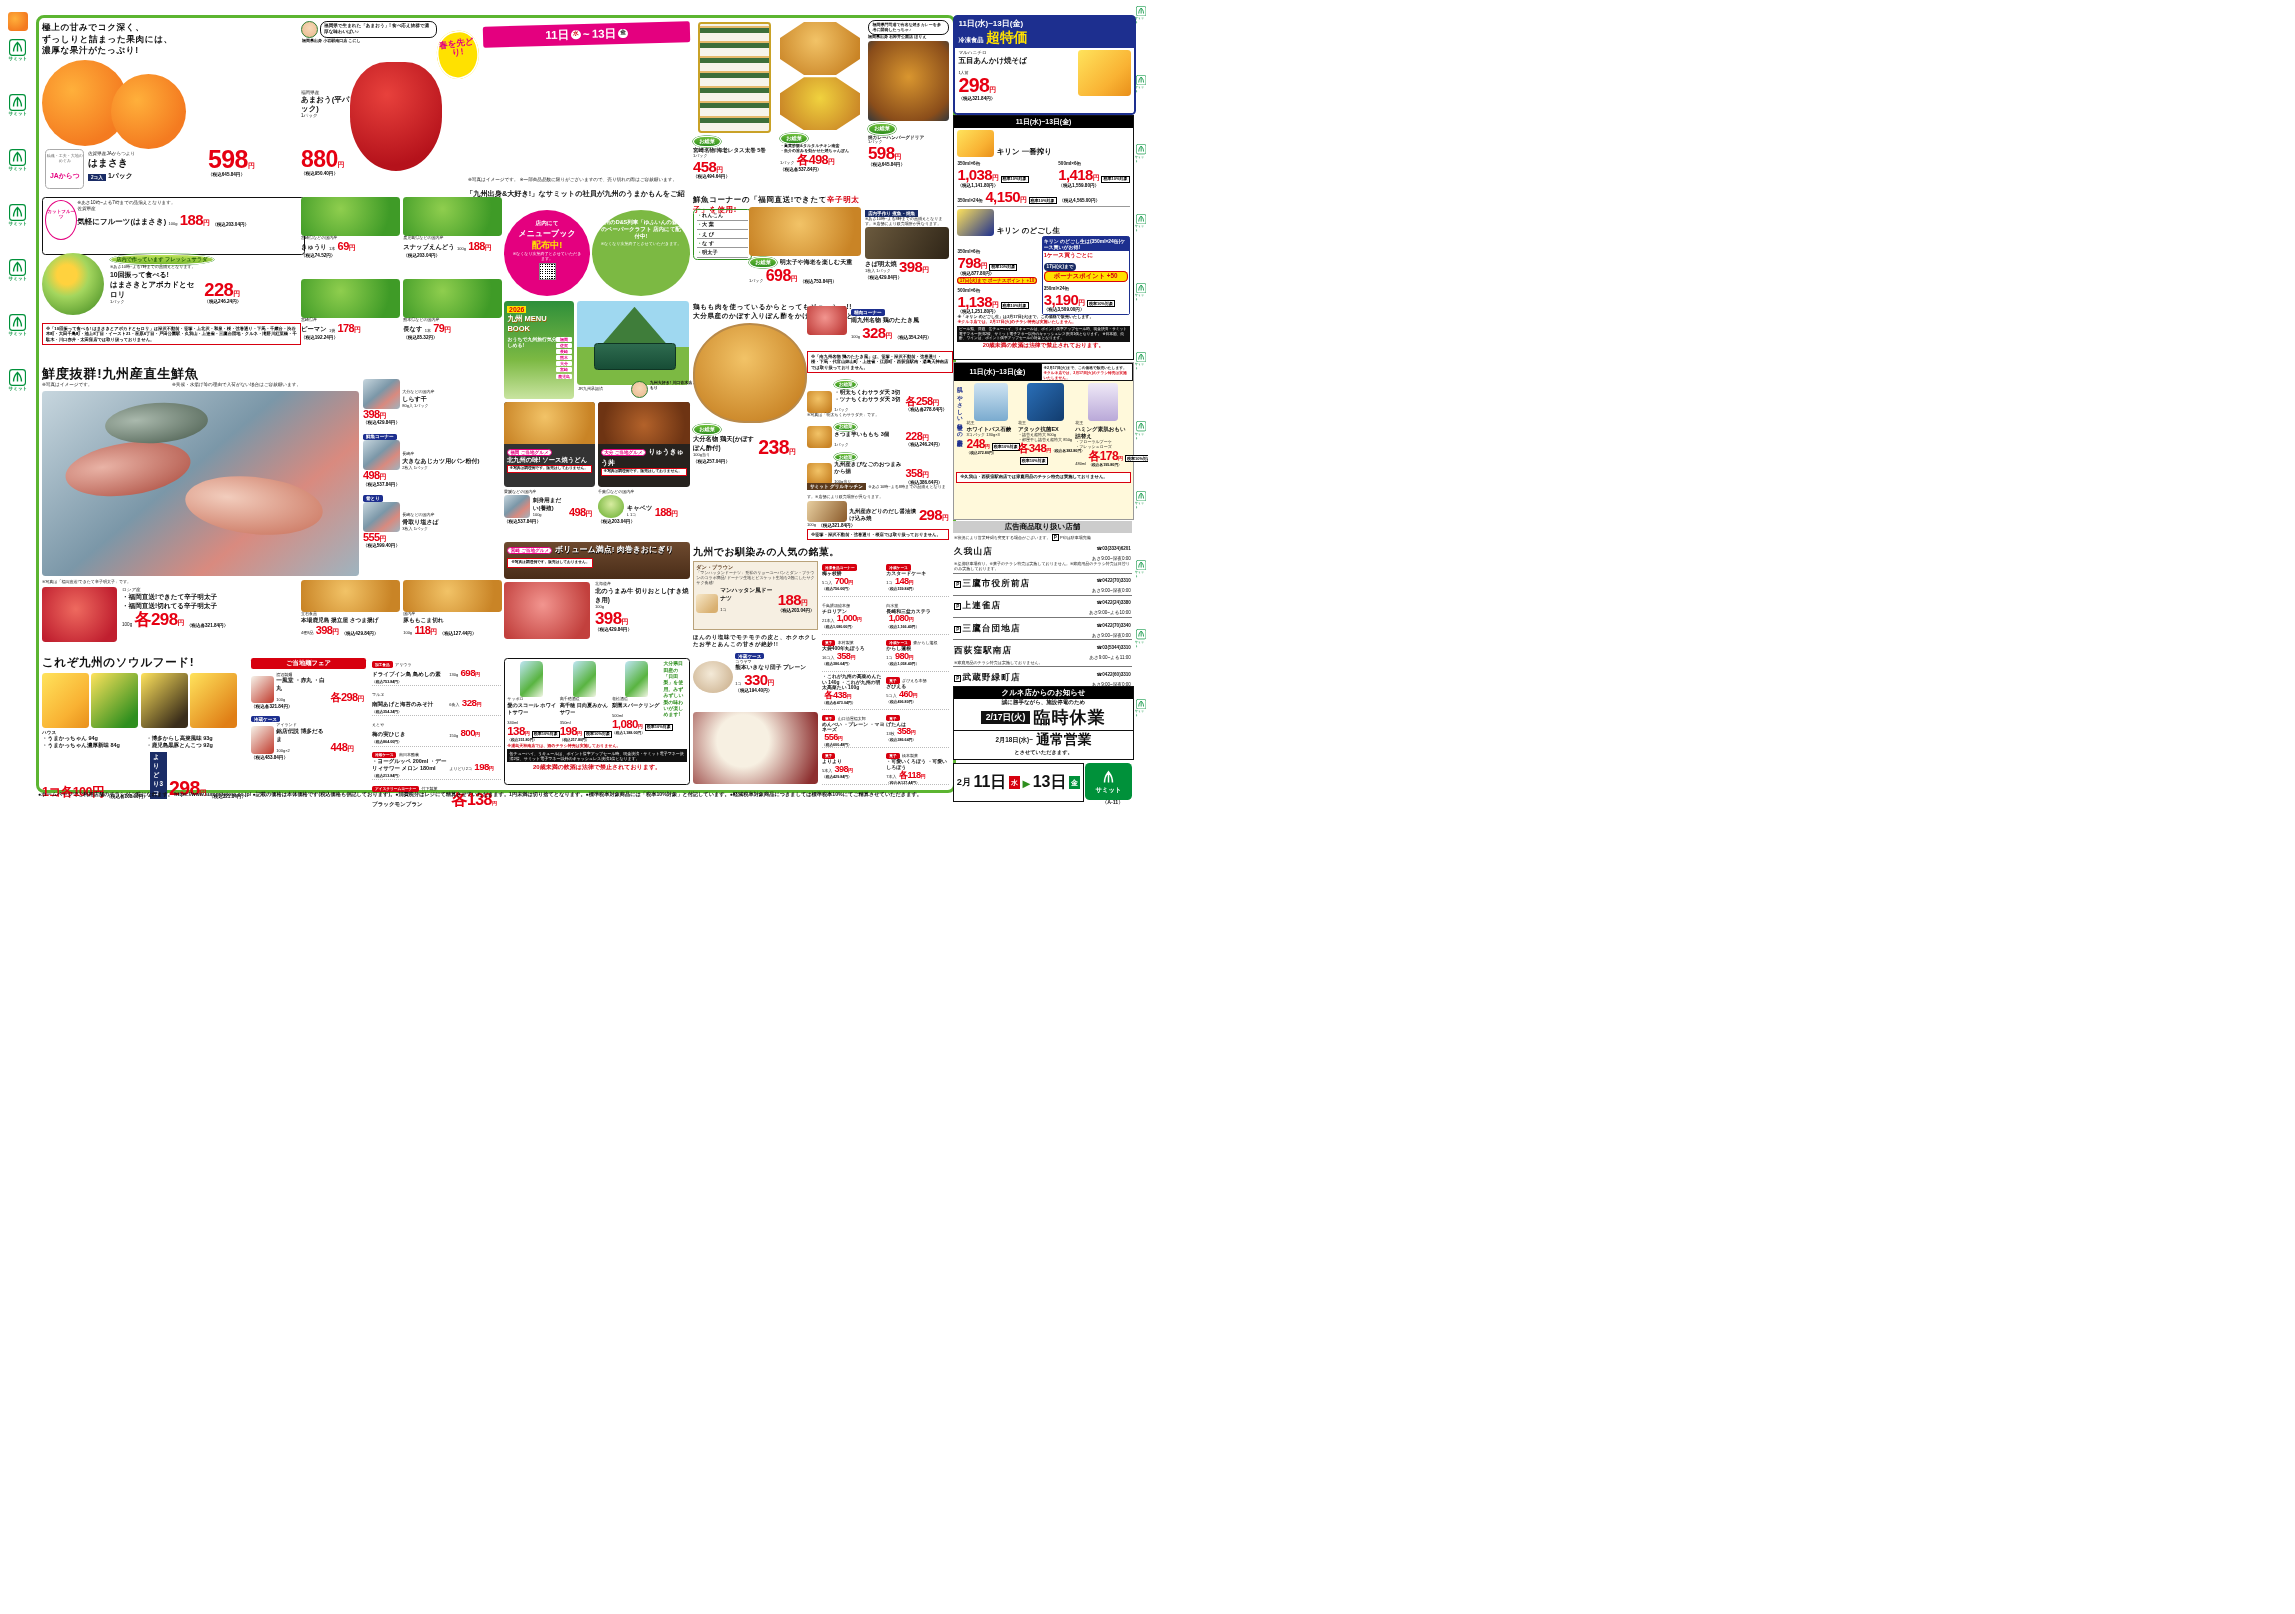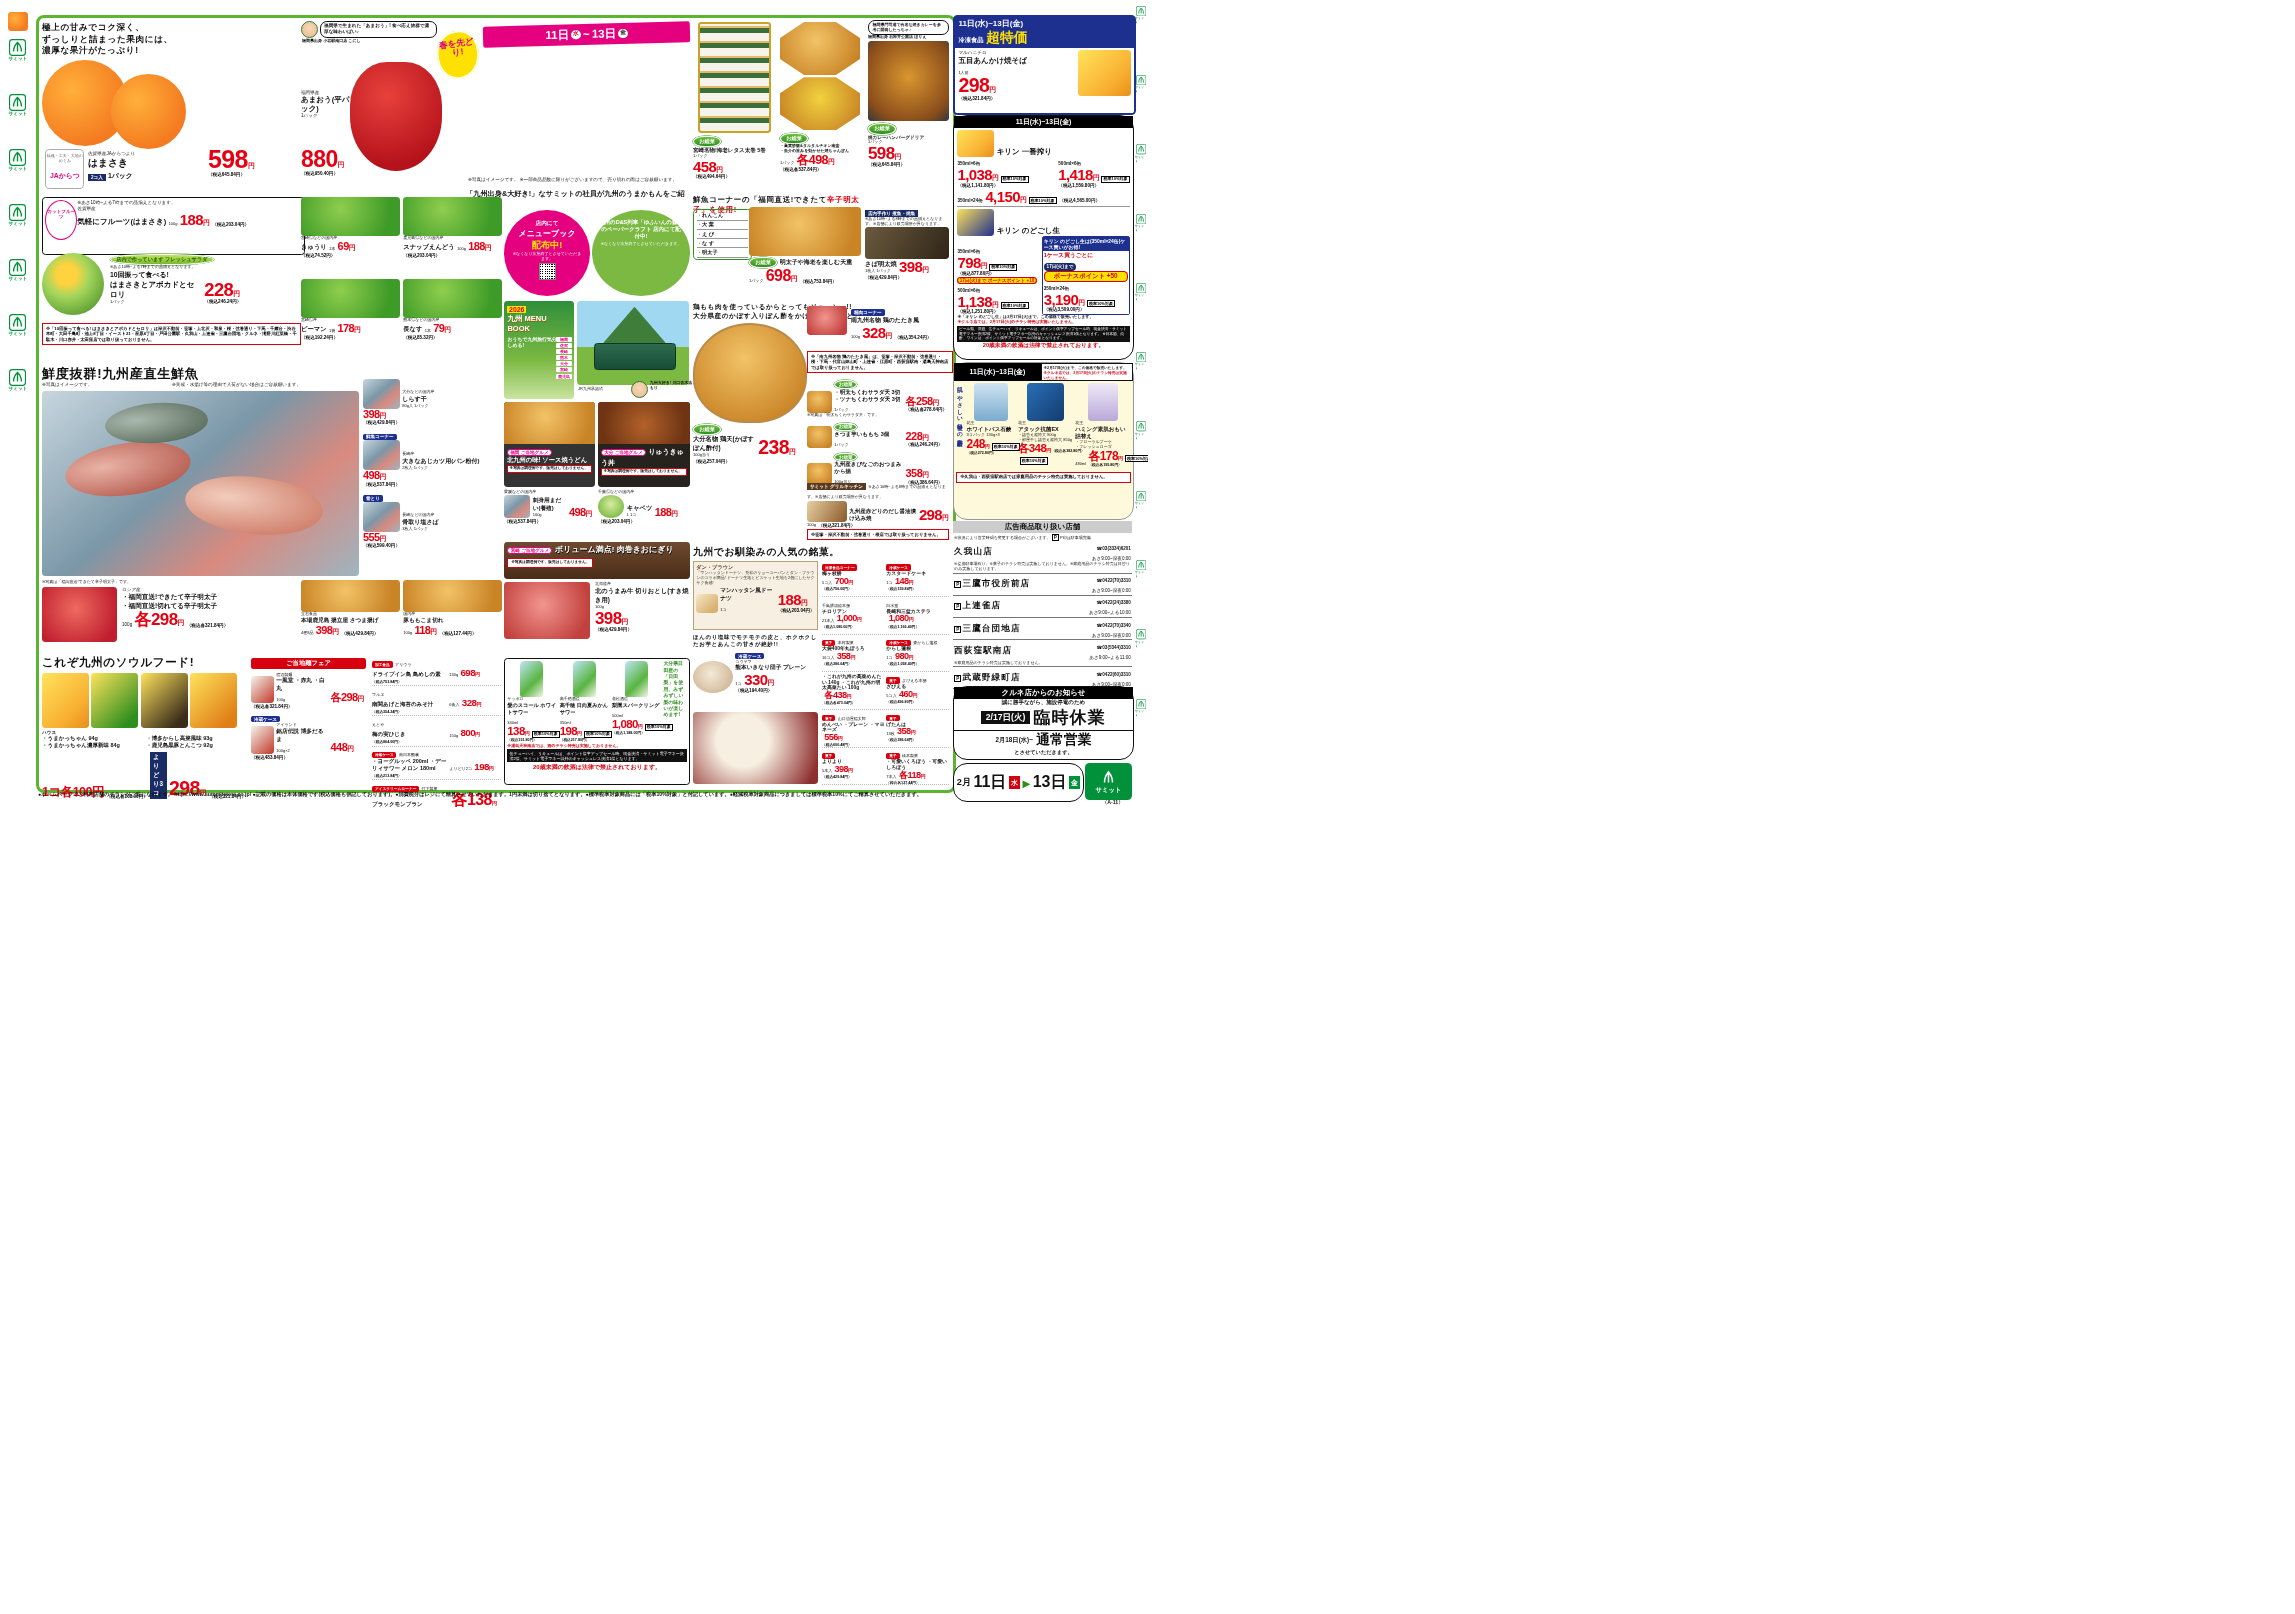--- a/index.html
+++ b/index.html
@@ -52,21 +52,21 @@
   .row{display:flex;align-items:flex-end;gap:2.3px;}
   
   .datebanner{background:#e4007f;color:#fff;font-weight:bold;display:flex;align-items:center;justify-content:center;gap:2.3px;transform:rotate(-1.5deg);border-radius:2.3px;}
   .dcirc{display:inline-flex;width:9.2px;height:9.2px;border-radius:50%;background:#fff;align-items:center;justify-content:center;font-size:5.7px;}
   .dcirc.w{color:#d7000f;} .dcirc.f{color:#111;}
   .titleblob{background:radial-gradient(circle at 50% 40%,#aee2f7,#29a8e0 85%);border-radius:16px;}
   .titletxt{font-family:"DejaVu Serif","Liberation Serif",serif;font-weight:bold;color:#111;text-shadow:0 0 3.4px #fff,0 0 5.7px #fff;}
   .flowers{background:linear-gradient(#bfe03c,#7cb93f),radial-gradient(circle,#ffe100 1.1px,transparent 1.7px);background-blend-mode:multiply;}
   .springbadge{background:#ffe100;border-radius:50% 45% 55% 50%;color:#e4007f;font-weight:bold;text-align:center;transform:rotate(-8deg);box-shadow:0 0 0 1.7px #fff inset;}
   
-  .sb-box{position:absolute;background:#fff;border-radius:14px;}
+  .sb-box{position:absolute;background:#fff;}
   .sb-head{background:#000;color:#fff;font-weight:bold;text-align:center;font-size:6.9px;padding:1.1px 0;display:flex;justify-content:center;gap:2.3px;align-items:center;}
   .storename{font-size:8.6px;font-weight:bold;letter-spacing:1.1px;}
   .pbox{display:inline-block;border:0.6px solid #000;font-size:4.6px;padding:0 1.1px;font-weight:bold;margin-right:1.1px;}
   .burst{background:#ffe100;color:#d7000f;font-weight:bold;text-align:center;border-radius:4.6px;padding:1.1px 2.3px;box-shadow:0 0 0 1.1px #d7000f inset;}
   .vert{writing-mode:vertical-rl;font-weight:bold;color:#1d2f8f;font-size:5.7px;letter-spacing:0.6px;}
   .fairhead{background:#d7000f;color:#fff;font-weight:bold;text-align:center;font-size:6.3px;border-radius:2.3px;padding:1.1px 0;}
   .soulhead{font-size:11.5px;font-weight:bold;letter-spacing:0.6px;}
   .brush{font-weight:bold;letter-spacing:0.6px;}
   .qr{background:#fff;border:0.6px solid #888;display:inline-block;}
   .qr i{display:block;width:100%;height:100%;background:repeating-linear-gradient(0deg,#000 0 1.1px,#fff 1.1px 2.3px),repeating-linear-gradient(90deg,#000 0 1.1px,#fff 1.1px 2.3px);background-blend-mode:screen;}

